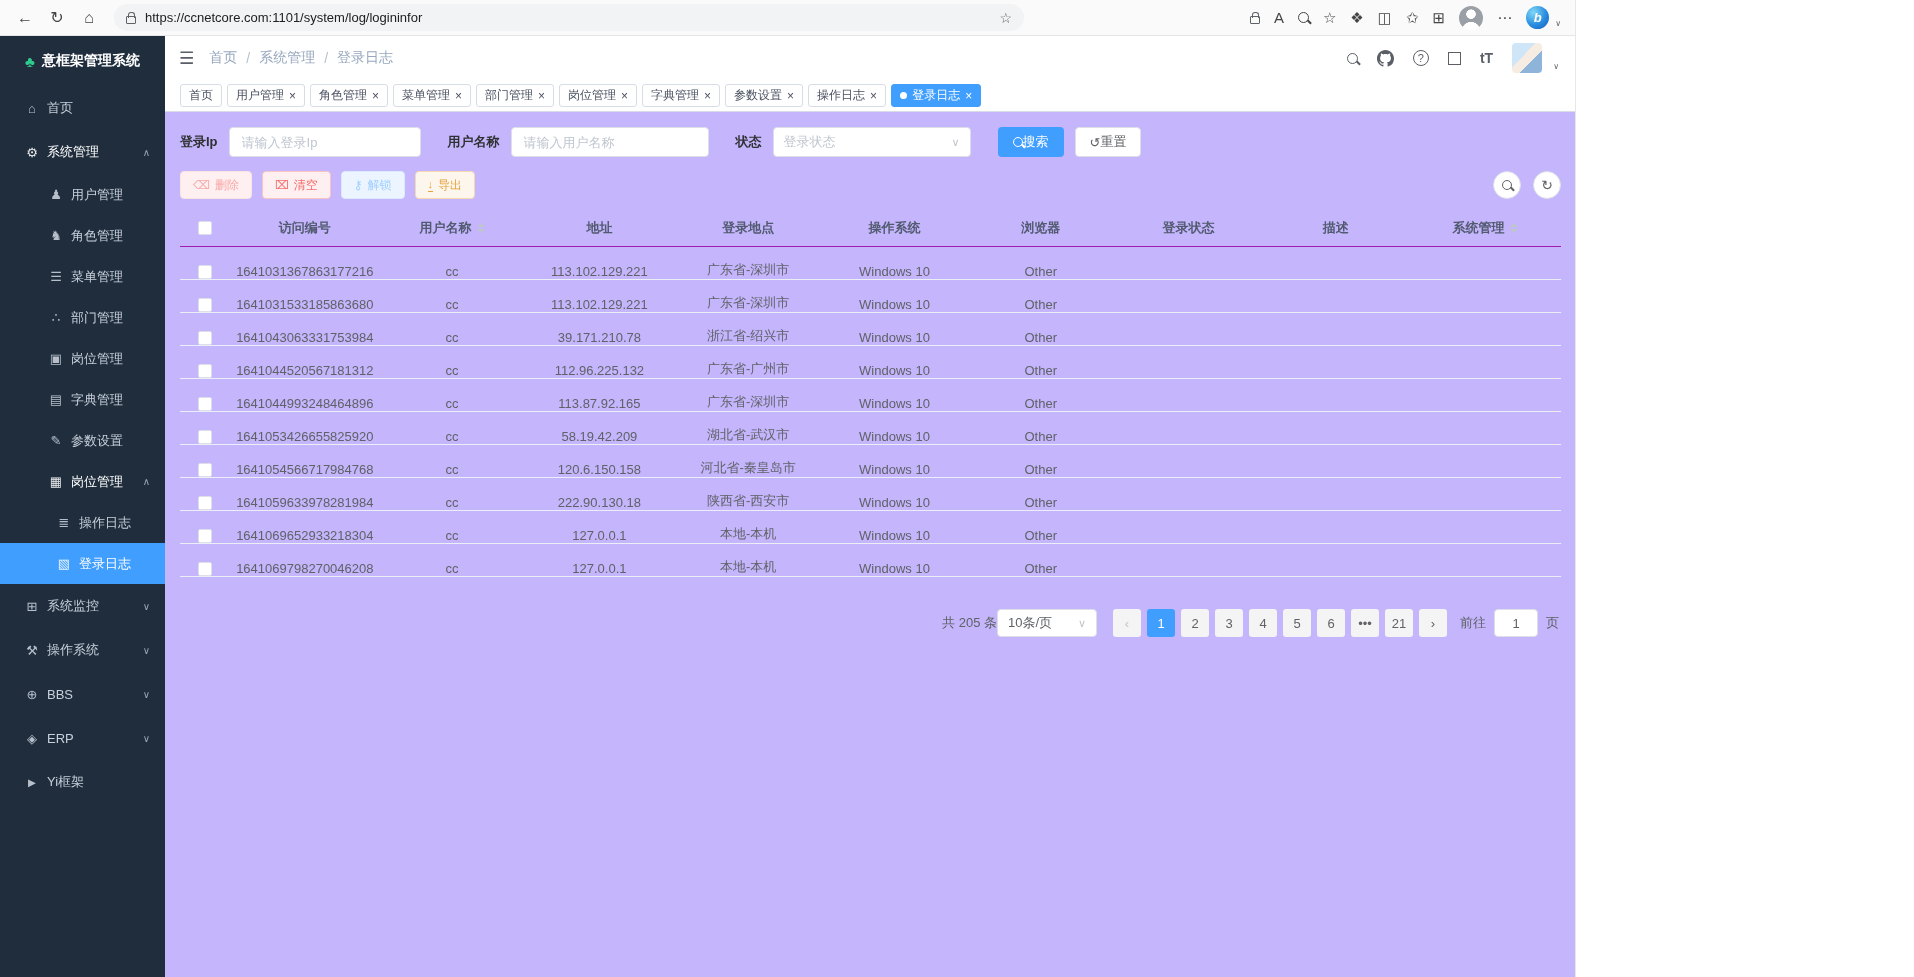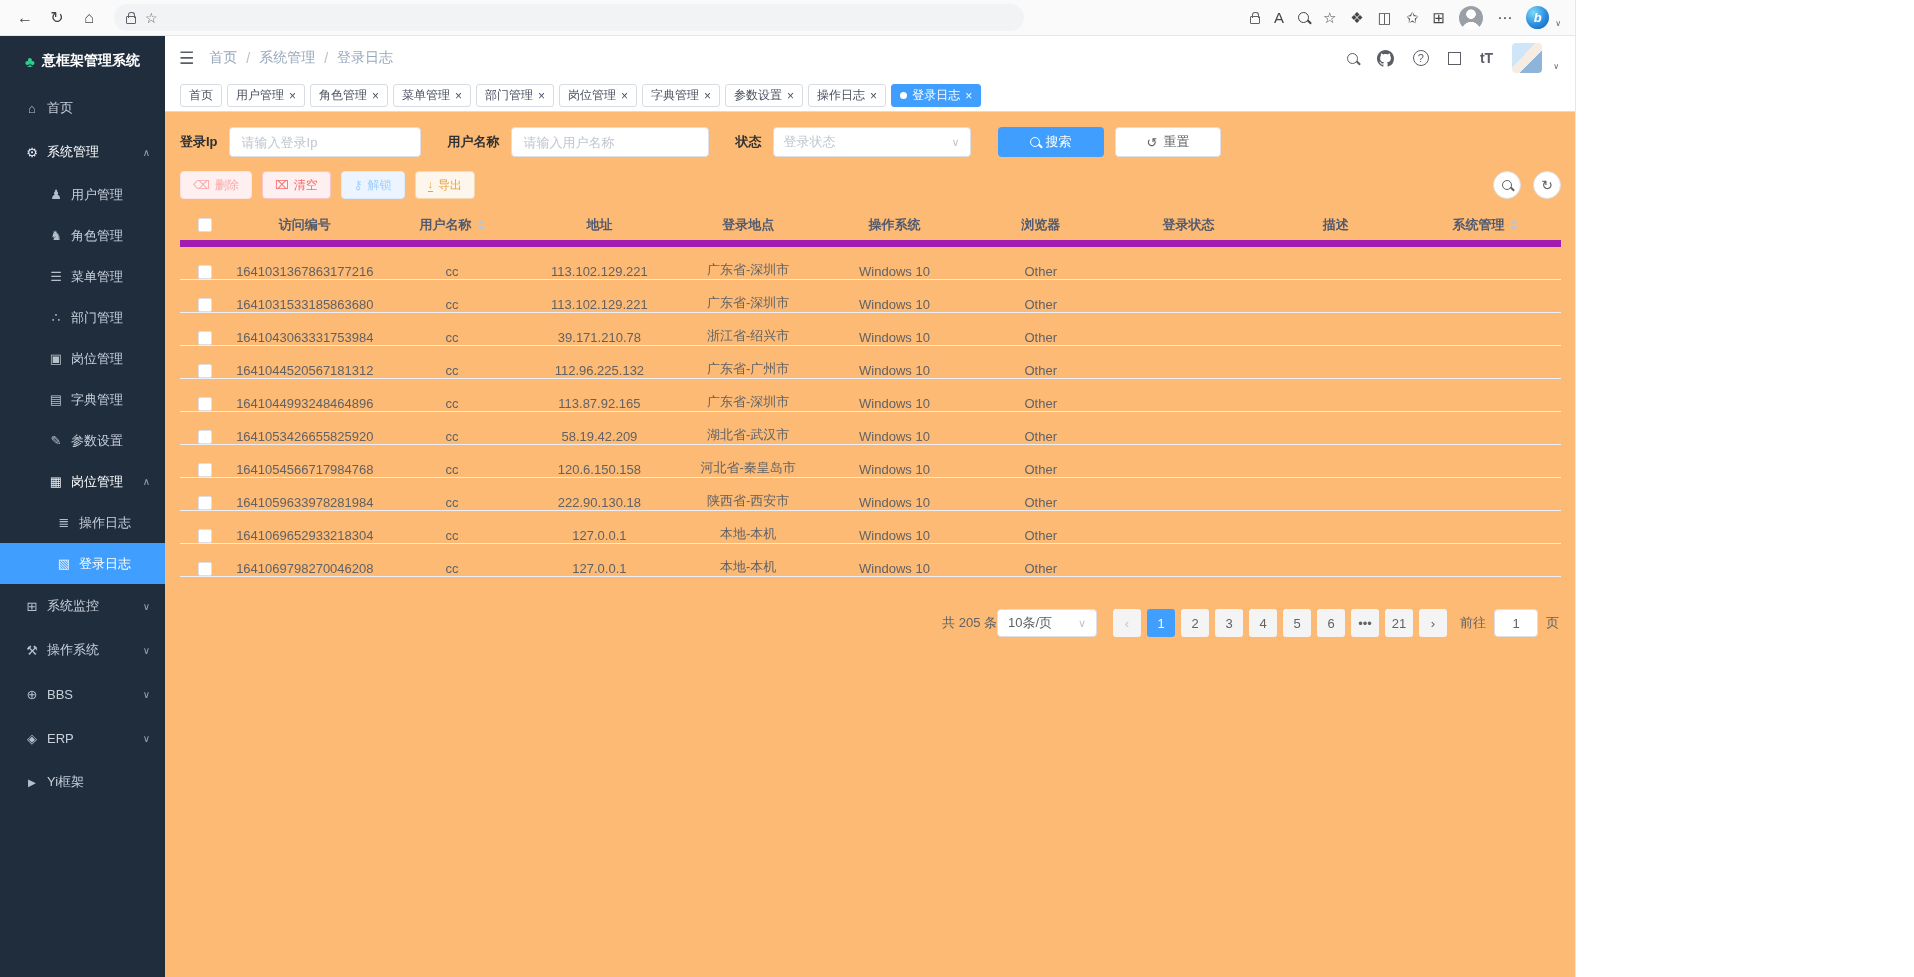--- a/index.html
+++ b/index.html
@@ -60,53 +60,53 @@
   
   .tags-bar{height:32px;display:flex;align-items:center;gap:5px;padding:0 15px;background:#fff;
     border-bottom:1px solid #d8dce5;box-shadow:0 1px 3px rgba(0,0,0,.04)}
   .tag{height:23px;display:inline-flex;align-items:center;gap:5px;padding:0 8px;border:1px solid #d8dce5;
     border-radius:3px;background:#fff;color:#495060;font-size:12px;cursor:pointer;white-space:nowrap}
   .tag .dot{width:7px;height:7px;border-radius:50%;background:#fff}
   .tag .close{font-size:12px;line-height:1;cursor:pointer}
   .tag.active{background:#409eff;border-color:#409eff;color:#fff}
 
   
-  .content{flex:1;padding:15px 14px 0 15px;background:#fdba74}
+  .content{flex:1;padding:15px 14px 0 15px;background:#c4b5fd}
   .filters{display:flex;align-items:center}
   .fgroup{display:flex;align-items:center;margin-right:27px}
   .flabel{font-size:13px;font-weight:700;color:#303133;margin-right:11px;white-space:nowrap}
   .finput{height:30px;width:192px;border:1px solid #dcdfe6;border-radius:4px;font-size:13px;padding:0 12px;color:#606266;outline:none}
   .finput::placeholder{color:#bfc6d0}
   .fselect{width:198px;height:30px;border:1px solid #dcdfe6;border-radius:4px;display:flex;align-items:center;
     justify-content:space-between;padding:0 10px;color:#bfc6d0;font-size:13px;cursor:pointer;background:#fff}
   .caret{color:#c0c4cc;font-size:11px}
   .fdate{width:198px;height:30px;border:1px solid #dcdfe6;border-radius:4px;display:flex;align-items:center;
     gap:7px;padding:0 9px;color:#bfc6d0;font-size:13px;cursor:pointer;background:#fff}
   .cal{width:13px;height:12px;border:1px solid #c0c4cc;border-radius:2px;position:relative;flex-shrink:0}
   .cal::before{content:"";position:absolute;top:2.5px;left:0;right:0;height:1px;background:#c0c4cc}
   .fdate .dsep{color:#606266}
-  .btn{height:30px;border-radius:4px;padding:0 31px;font-size:13px;display:inline-flex;align-items:center;gap:6px;cursor:pointer;border:1px solid transparent}
+  .btn{height:30px;border-radius:4px;padding:0 14px;font-size:13px;display:inline-flex;align-items:center;cursor:pointer;border:1px solid transparent}
   .btn-search{background:#409eff;color:#fff;margin-left:0}
   .btn-reset{background:#fff;color:#606266;border-color:#dcdfe6;margin-left:11px}
 
   
   .toolbar{display:flex;align-items:center;margin-top:14px}
   .tbtn{height:28px;border-radius:4px;padding:0 12px;font-size:12px;display:inline-flex;align-items:center;gap:5px;margin-right:10px;border:1px solid;cursor:pointer;background:#fff}
   .tbtn .gi{font-size:12px;line-height:1}
   .tbtn.delete{background:#fef0f0;border-color:#fde2e2;color:#f9a7a7;cursor:not-allowed}
   .tbtn.clear{background:#fef0f0;border-color:#fbc4c4;color:#f56c6c}
   .tbtn.unlock{background:#ecf5ff;border-color:#d9ecff;color:#a0cfff;cursor:not-allowed}
   .tbtn.export{background:#fdf6ec;border-color:#f5dab1;color:#e6a23c}
   .dl{border-bottom:1px solid currentColor;line-height:1;font-size:11px;padding-bottom:1px}
   .toolbar-right{margin-left:auto;display:flex;gap:12px;align-items:center}
   .round-btn{width:28px;height:28px;border:1px solid #dcdfe6;border-radius:50%;display:flex;align-items:center;justify-content:center;color:#606266;font-size:14px;cursor:pointer;background:#fff}
 
   
   .table{margin-top:11px;font-size:13px;width:100%}
-  .thead{display:flex;height:37px;align-items:center;border-bottom:7px solid #a21caf;color:#515a6e;font-weight:700}
+  .thead{display:flex;height:37px;align-items:center;border-bottom:1px solid #a21caf;color:#515a6e;font-weight:700}
   .trow{display:flex;height:33px;align-items:flex-end;border-bottom:1px solid #ebeef5;color:#606266}
   .cell{text-align:center;overflow:hidden;white-space:nowrap;display:flex;align-items:center;justify-content:center}
   .c0{width:50px}.c1{width:150px}.c2{width:145px}.c3{width:150px}.c4{width:148px}.c5{width:145px}
   .c6{width:148px}.c7{width:148px}.c8{width:147px}.c9{width:152px}
   .cb{width:14px;height:14px;border:1px solid #dcdfe6;border-radius:2px;background:#fff;cursor:pointer;display:inline-block}
   .sort{display:inline-flex;flex-direction:column;margin-left:5px;cursor:pointer}
   .sort i{width:0;height:0;border:4px solid rgba(0,0,0,0);display:block}
   .sort .asc{border-bottom-color:#c0c4cc;margin-bottom:2px}
   .sort .desc{border-top-color:#c0c4cc}
 
@@ -127,20 +127,21 @@
 <body>
 
 <div class="window">
 
   <div class="chrome">
     <span class="cbtn">←</span>
     <span class="cbtn">↻</span>
     <span class="cbtn">⌂</span>
     <div class="url-pill">
       <span class="lock"></span>
+      <span class="url-text">https://ccnetcore.com:1101/system/log/logininfor</span>
       <span class="cicon" style="font-size:14px;color:#5f6368">☆</span>
     </div>
     <div class="chrome-right">
       <span class="cicon">
           <span class="lock"></span>
         </span>
       <span class="cicon">A</span>
       <span class="cicon">
           <span class="mag"></span>
         </span>

